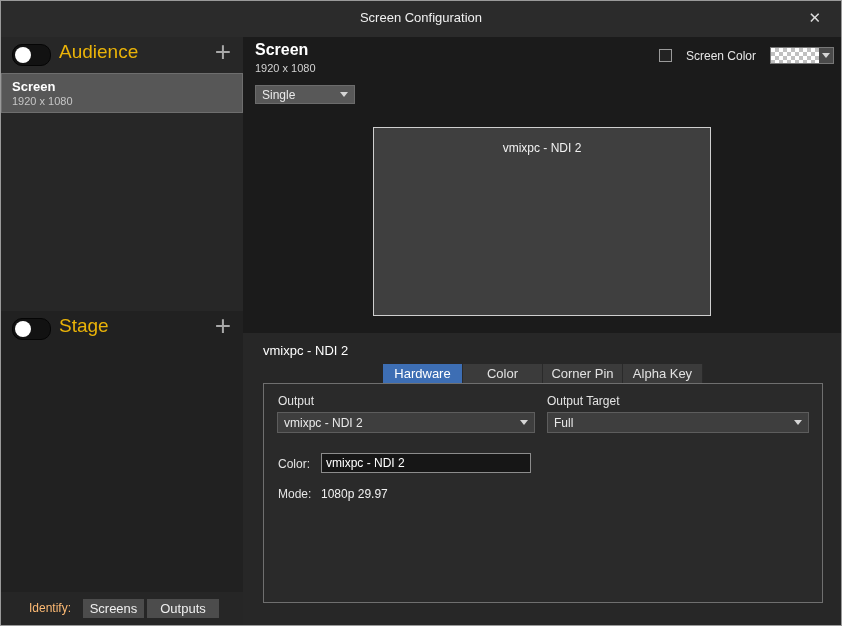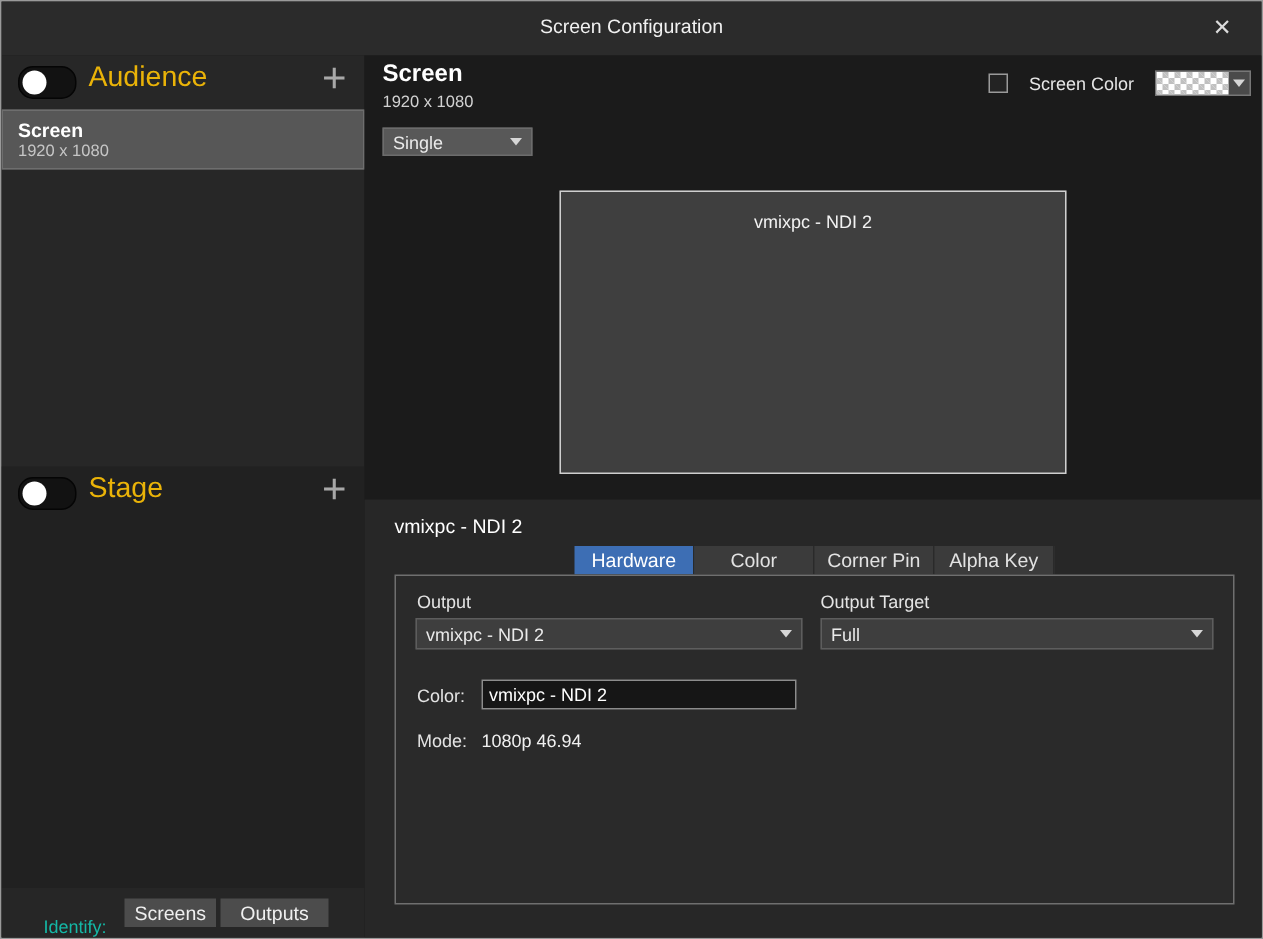--- a/index.html
+++ b/index.html
@@ -28,21 +28,21 @@
   .aud-header{top:0;}
   .screen-item{
     position:absolute;left:0;top:36px;width:242px;height:40px;box-sizing:border-box;
     background:var(--selected-item,#575757);border:1px solid #6e6e6e;cursor:pointer;
   }
   .screen-item .item-title{margin:5px 0 0 10px;font-size:13px;font-weight:bold;color:#ffffff;}
   .screen-item .item-sub{margin:1px 0 0 10px;font-size:11px;color:#c6c6c6;}
   .stage-area{position:absolute;left:0;top:274px;width:242px;height:281px;background:#212121;}
   .stage-header{top:0;}
   .identify-row{position:absolute;left:0;bottom:0;width:242px;height:34px;background:#262626;}
-  .identify-row .id-label{position:absolute;left:28px;top:19px;font-size:12px;color:#14b8a6;}
+  .identify-row .id-label{position:absolute;left:28px;top:9px;font-size:12px;color:#fdba74;}
   .id-btn{
     position:absolute;top:7px;height:19px;box-sizing:border-box;background:#4c4c4c;
     color:#efefef;font-size:13px;text-align:center;line-height:19px;cursor:pointer;
   }
   .id-btn.screens{left:82px;width:61px;}
   .id-btn.outputs{left:146px;width:72px;}
   
   .main{position:absolute;left:242px;top:36px;width:599px;height:589px;background:#1b1b1b;}
   .main-title{position:absolute;left:12px;top:4px;font-size:16px;font-weight:bold;color:#ffffff;}
   .main-sub{position:absolute;left:12px;top:25px;font-size:11px;color:#d2d2d2;}
@@ -186,21 +186,21 @@
         <span class="pl-label target-label">Output Target</span>
         <div class="dropdown target-dd">
           <span>Full</span>
           <span class="tri"></span>
         </div>
 
         <span class="pl-label name-label">Color:</span>
         <input class="name-input" type="text" value="vmixpc - NDI 2" style="">
 
         <span class="pl-label mode-label">Mode:</span>
-        <span class="pl-label mode-value">1080p 46.94</span>
+        <span class="pl-label mode-value">1080p 29.97</span>
 
       </div>
 
     </div>
 
   </div>
 
 </div>
 
 </body></html>

